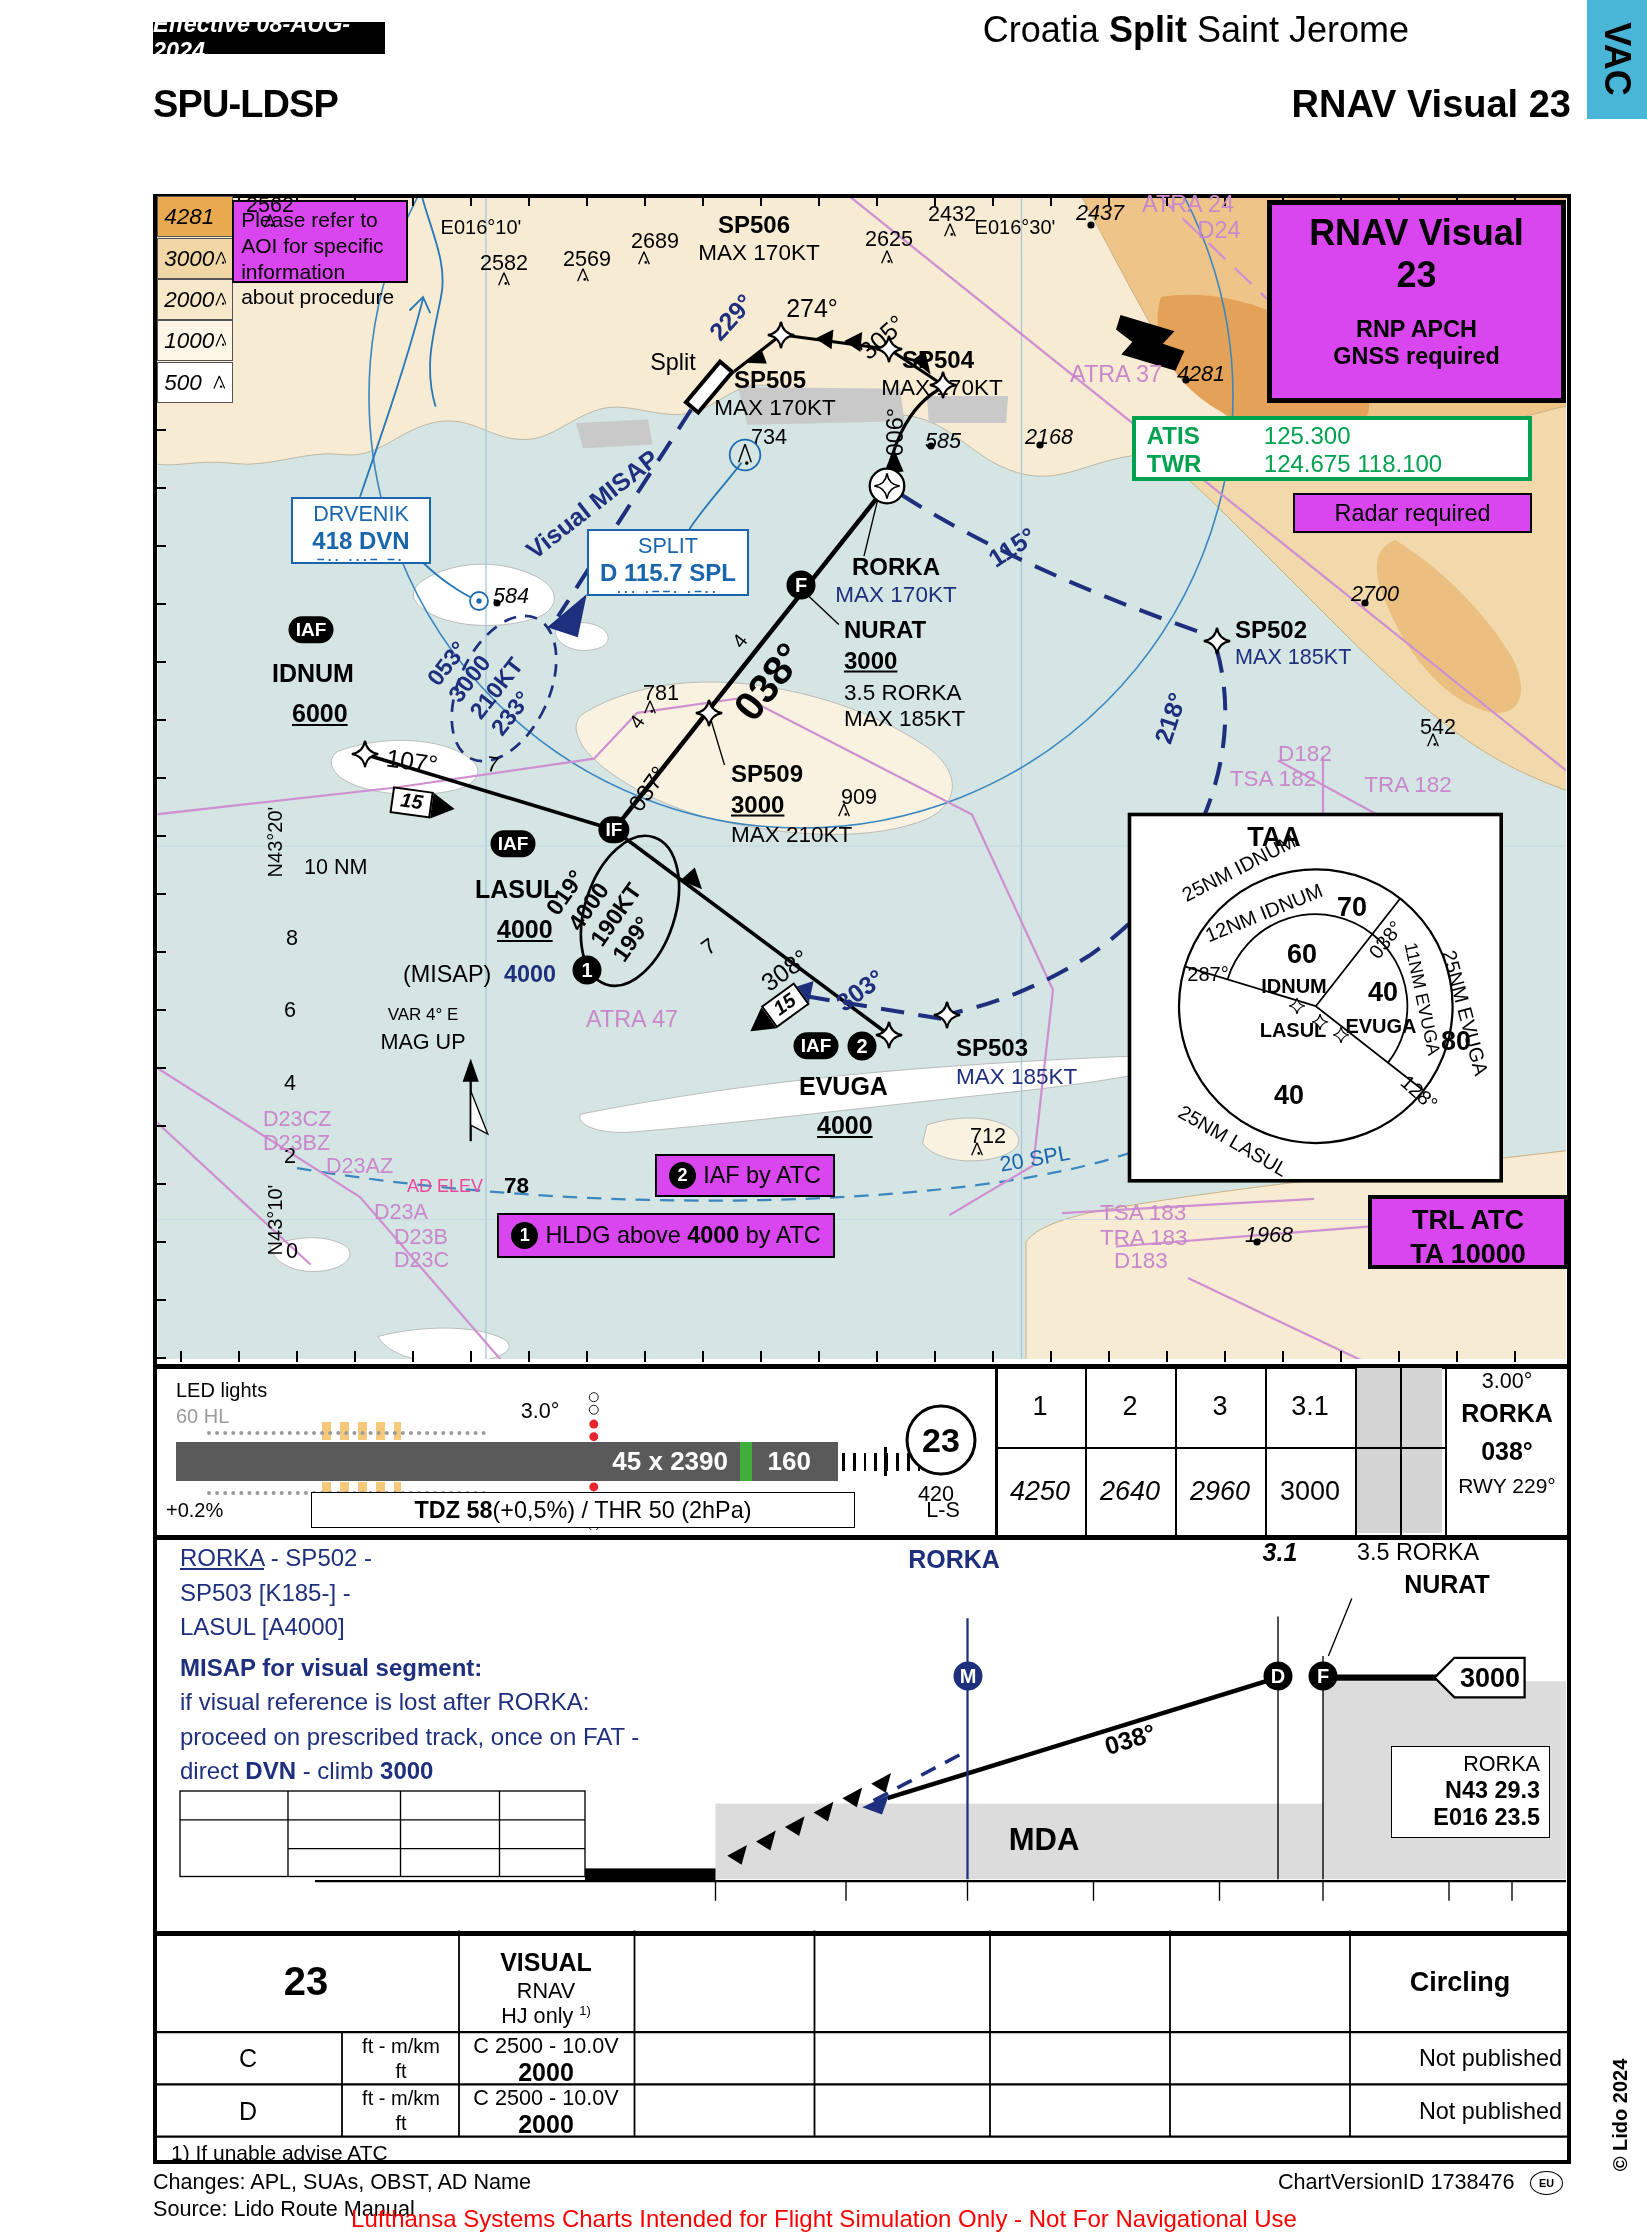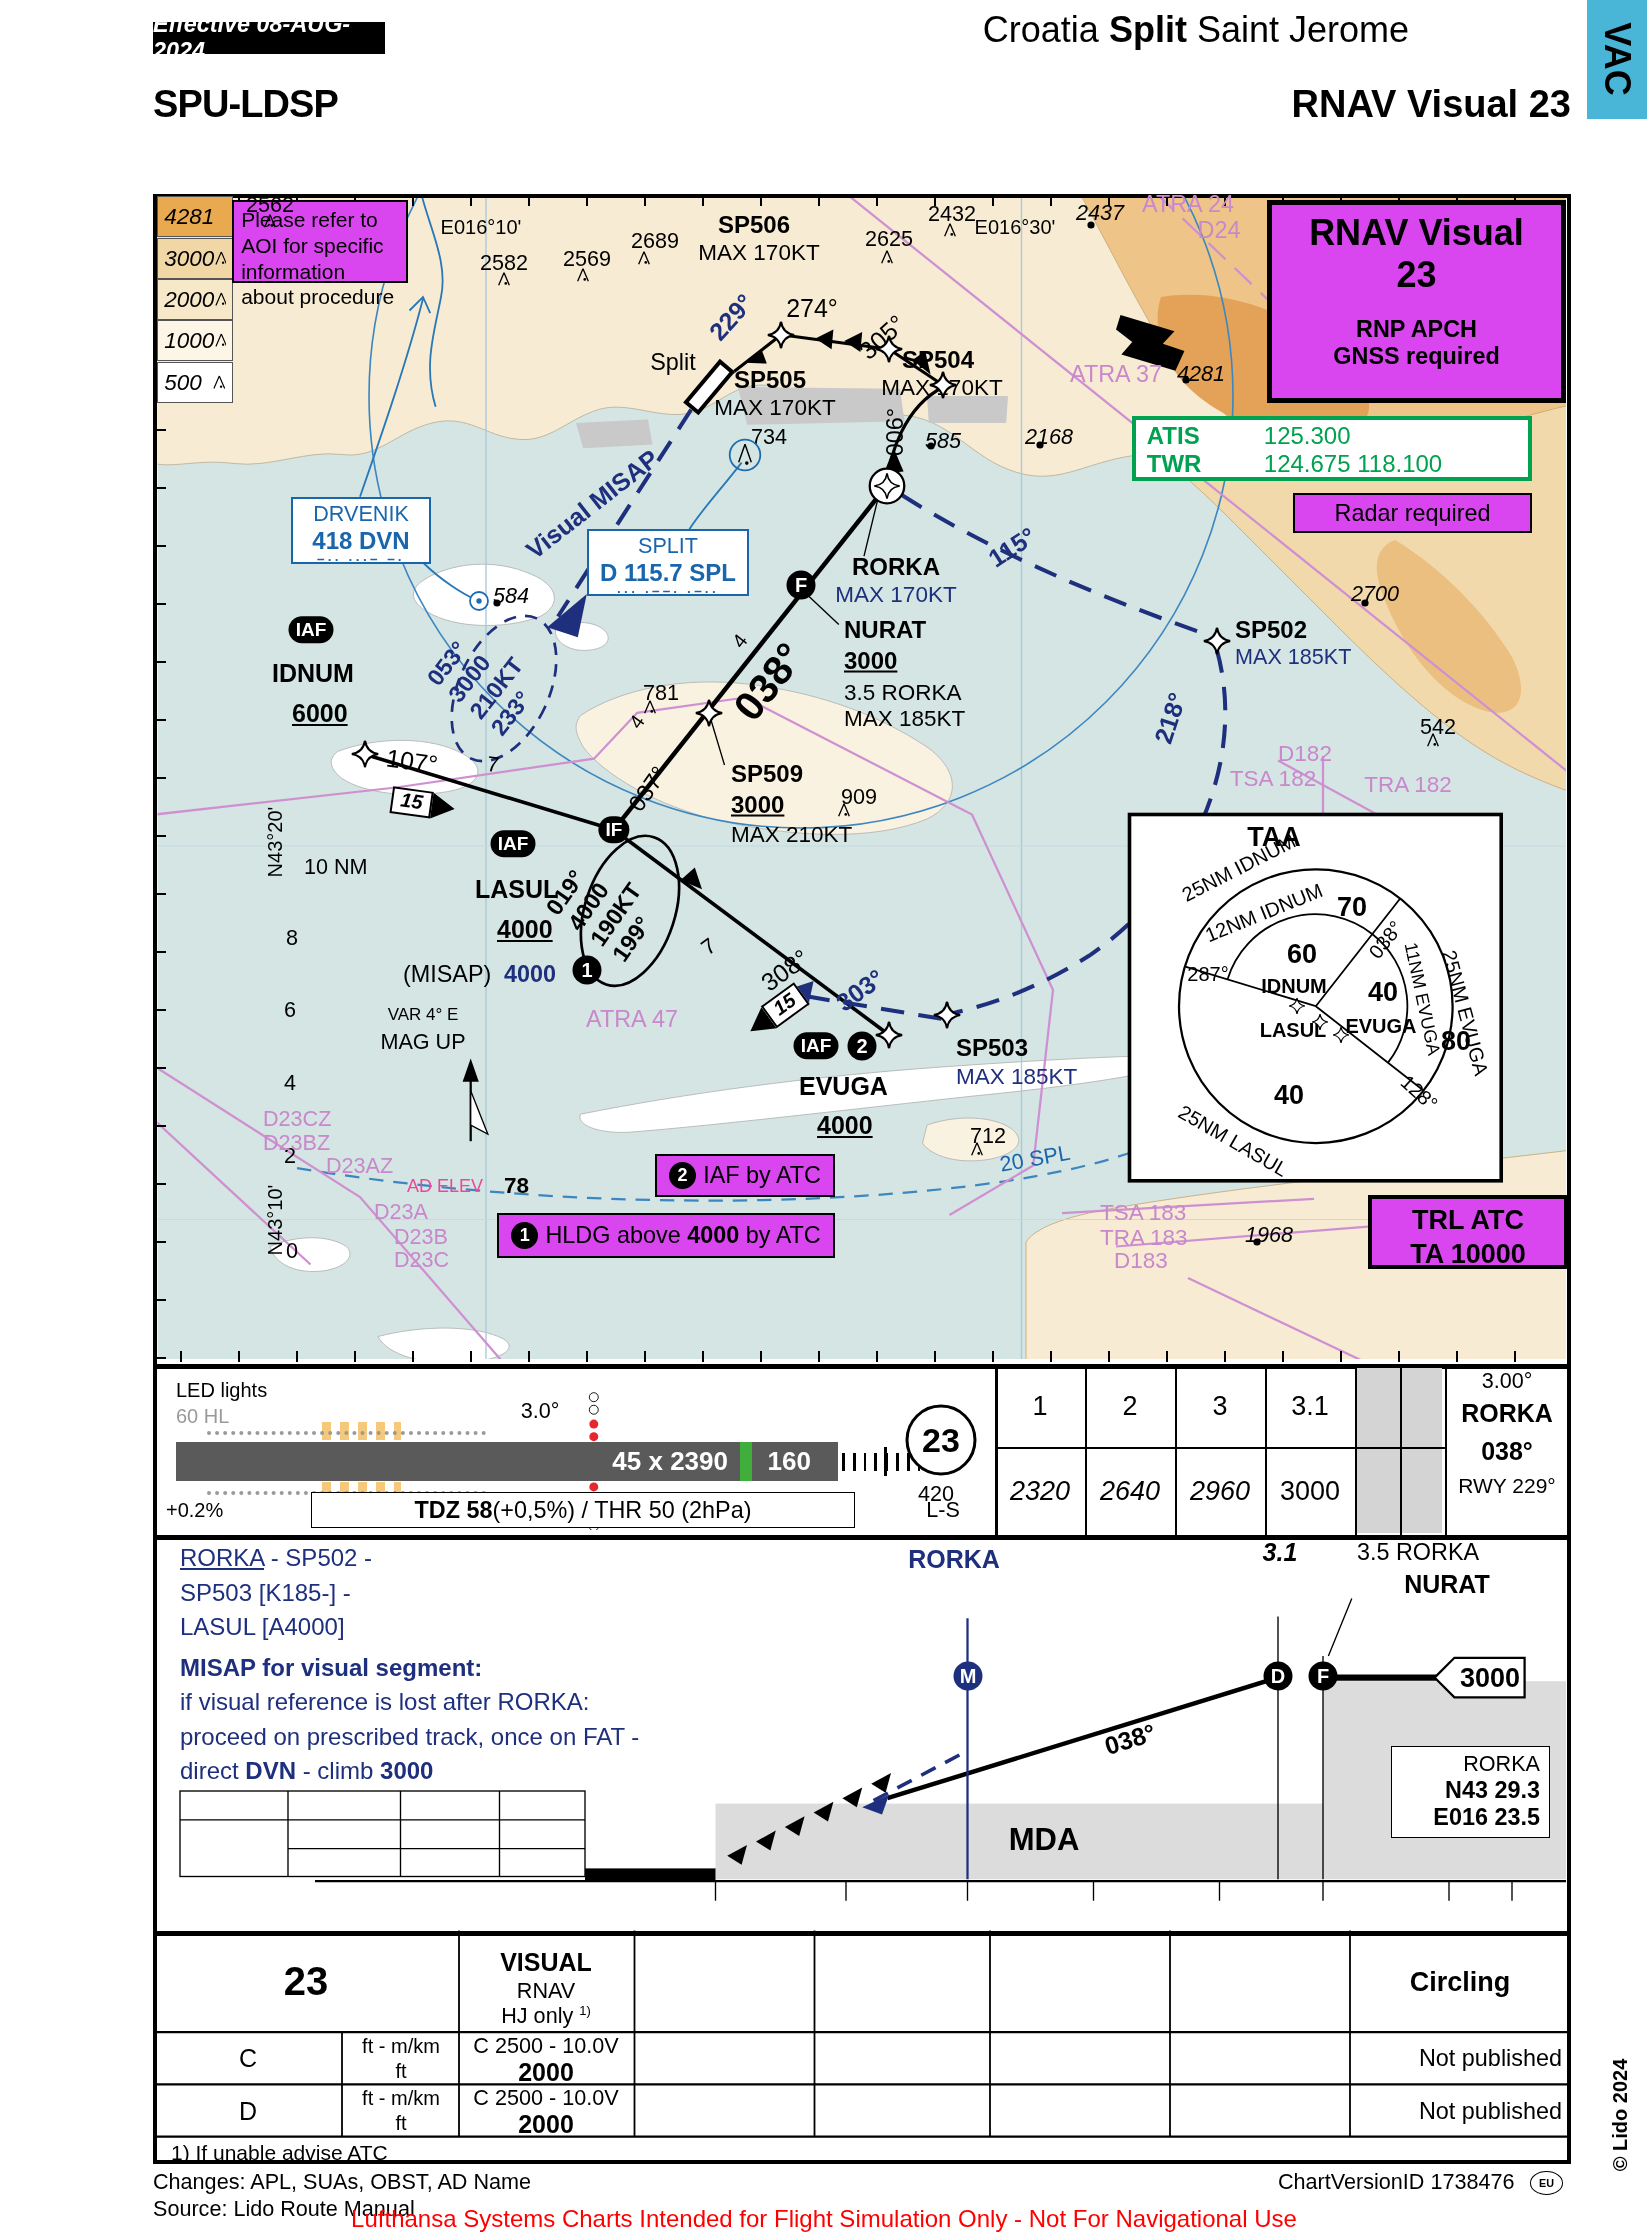--- a/index.html
+++ b/index.html
@@ -621,21 +621,21 @@
       <span>23</span>
     </div>
 
   <svg class="abs" style="left:0;top:0" width="1647" height="0.9" viewBox="0 0 1830 1"></svg>
   <div class="abs" style="left:995px;top:1364px;width:2.7px;height:171px;background:#000;"></div>
   <div id="strip-table">
       <span class="lb ctr" style="left:1040px;top:1406px;font-size:27px;">1</span>
       <span class="lb ctr" style="left:1130px;top:1406px;font-size:27px;">2</span>
       <span class="lb ctr" style="left:1220px;top:1406px;font-size:27px;">3</span>
       <span class="lb ctr" style="left:1310px;top:1406px;font-size:27px;">3.1</span>
-      <span class="lb ctr" style="left:1040px;top:1491px;font-size:27px;font-style:italic;">2320</span>
+      <span class="lb ctr" style="left:1040px;top:1491px;font-size:27px;font-style:italic;">4250</span>
       <span class="lb ctr" style="left:1130px;top:1491px;font-size:27px;font-style:italic;">2640</span>
       <span class="lb ctr" style="left:1220px;top:1491px;font-size:27px;font-style:italic;">2960</span>
       <span class="lb ctr" style="left:1310px;top:1491px;font-size:27px;">3000</span>
       <span class="abs" style="left:1355px;top:1368px;width:45px;height:165px;background:#d4d4d4;"></span>
       <span class="abs" style="left:1401px;top:1368px;width:41px;height:165px;background:#d4d4d4;"></span>
       <span class="abs" style="left:1085px;top:1364px;width:1.8px;height:171px;background:#000;"></span>
       <span class="abs" style="left:1175px;top:1364px;width:1.8px;height:171px;background:#000;"></span>
       <span class="abs" style="left:1265px;top:1364px;width:1.8px;height:171px;background:#000;"></span>
       <span class="abs" style="left:1355px;top:1364px;width:1.8px;height:171px;background:#000;"></span>
       <span class="abs" style="left:1400px;top:1364px;width:1.8px;height:171px;background:#000;"></span>

